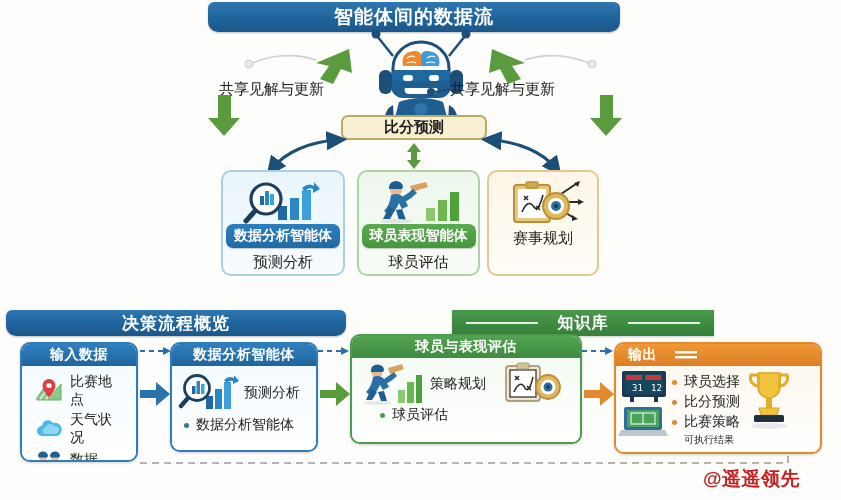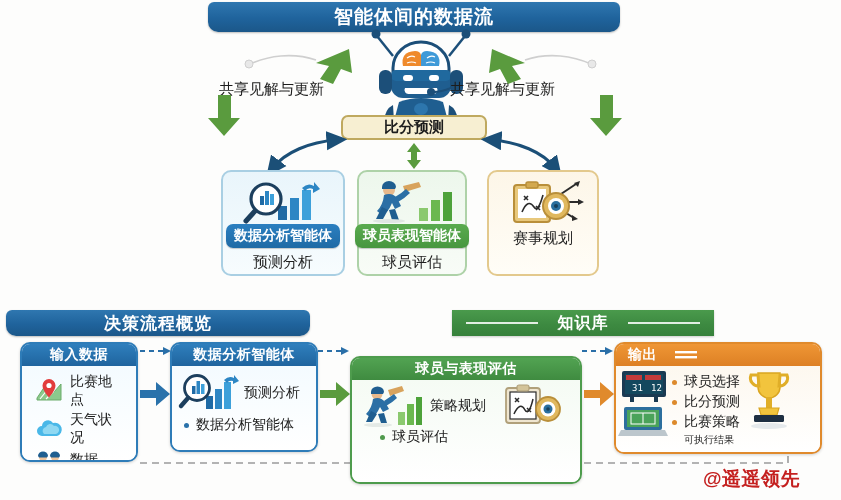--- a/index.html
+++ b/index.html
@@ -214,21 +214,21 @@
         <rect x="20" y="16" width="4" height="9" fill="#1f6aa5"></rect>
         <rect x="25" y="11" width="4" height="14" fill="#2d86c4"></rect>
         <rect x="30" y="14" width="4" height="11" fill="#3da0da"></rect>
         <line x1="15" y1="31" x2="6" y2="41" stroke="#1c3f5e" stroke-width="5" stroke-linecap="round"></line>
       </svg>
     </div>
     <div class="pill blue">数据分析智能体</div>
     <div class="sub">预测分析</div>
   </div>
 
-  <div class="agent-card green" style="left:357px; top:170px; width:110px; height:106px;">
+  <div class="agent-card green" style="left:357px; top:170px; width:123px; height:106px;">
     <div class="icon-row">
       <svg width="86" height="44" viewBox="0 0 86 44">
         <rect x="50" y="28" width="9" height="13" fill="#8bc96f"></rect>
         <rect x="62" y="20" width="9" height="21" fill="#6bb84f"></rect>
         <rect x="74" y="12" width="9" height="29" fill="#4da23a"></rect>
         <path d="M34 6 l16 -4 l2 5 l-16 5 z" fill="#d8a35c"></path>
         <circle cx="20" cy="10" r="6" fill="#e8b98c"></circle>
         <path d="M13 7 a7 6 0 0 1 14 0 l-1 2 h-13 z" fill="#1f5e90"></path>
         <path d="M15 15 q8 -3 13 3 l4 8 l-6 3 l-3 -6 q-4 10 -10 12 l-5 -4 q6 -6 7 -16 z" fill="#2b6fa5"></path>
         <path d="M13 27 l-6 12 h7 l5 -9 z" fill="#1f5e90"></path>
@@ -258,21 +258,21 @@
         <path d="M36 26 l4 4 M40 26 l-4 4" stroke="#2b2b2b" stroke-width="1.6"></path>
         <circle cx="56" cy="26" r="13" fill="#e0b85e" stroke="#b98f3a" stroke-width="2"></circle>
         <circle cx="56" cy="26" r="8" fill="#ffffff"></circle>
         <circle cx="56" cy="26" r="5" fill="#2a6f9e"></circle>
         <circle cx="56" cy="26" r="2" fill="#173f5c"></circle>
       </svg>
     </div>
     <div class="sub">赛事规划</div>
   </div>
 
-  <div class="banner-blue" style="left:6px; top:310px; width:304px; height:26px; font-size:17px;">
+  <div class="banner-blue" style="left:6px; top:310px; width:340px; height:26px; font-size:17px;">
     <span>决策流程概览</span>
   </div>
 
   <div class="banner-green" style="left:452px; top:310px; width:262px; height:26px; font-size:16px;">
     <span class="deco deco-l"></span>
     <span>知识库</span>
     <span class="deco deco-r"></span>
   </div>
 
   <svg class="abs" style="left:0; top:0;" width="841" height="500">
@@ -363,21 +363,21 @@
         </span>
         <span style="font-size:14px; color:#1c1c1c;">预测分析</span>
       </div>
       <div class="bullet-line" style="padding:2px 0 0 12px;">
         <span class="dot blue"></span>
         <span>数据分析智能体</span>
       </div>
     </div>
   </div>
 
-  <div class="panel green" style="left:350px; top:356px; width:232px; height:128px;">
+  <div class="panel green" style="left:350px; top:334px; width:232px; height:110px;">
     <div class="panel-hd">
       <span>球员与表现评估</span>
     </div>
     <div class="body">
       <div style="display:flex; align-items:center; gap:8px; padding:4px 8px 0 8px;">
         <span>
           <svg width="62" height="44" viewBox="0 0 62 44">
             <rect x="38" y="28" width="7" height="13" fill="#8bc96f"></rect>
             <rect x="47" y="20" width="7" height="21" fill="#6bb84f"></rect>
             <rect x="56" y="13" width="6" height="28" fill="#4da23a"></rect>

